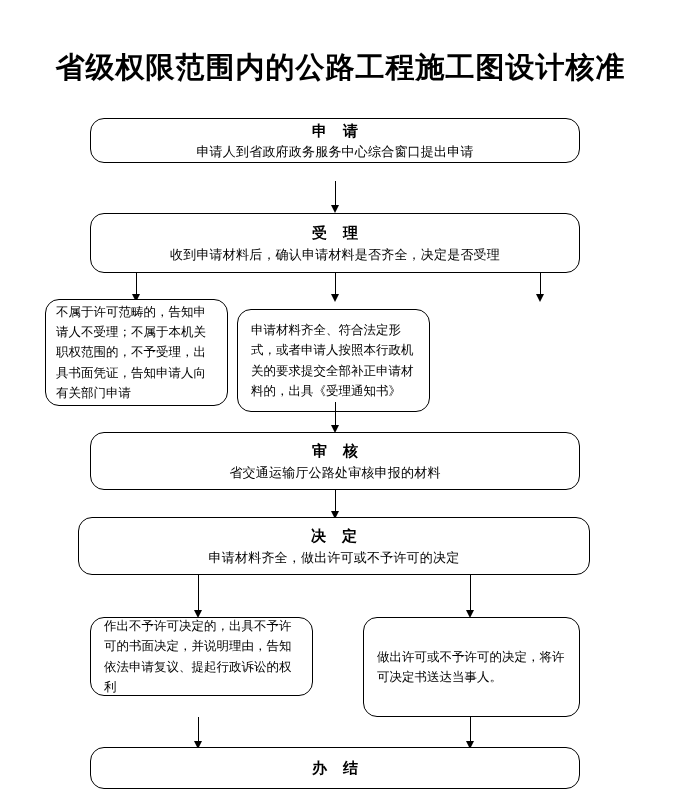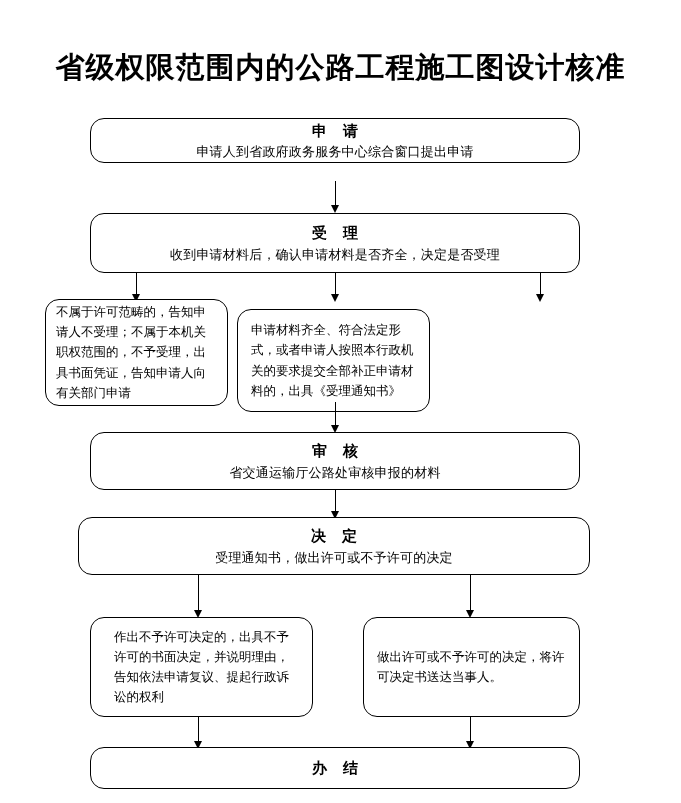--- a/index.html
+++ b/index.html
@@ -138,30 +138,30 @@
   <div class="node center" style="left:90px; top:432px; width:490px; height:58px;">
     <div class="node-heading">审  核</div>
     <div class="node-sub">省交通运输厅公路处审核申报的材料</div>
   </div>
 
   <div class="conn" style="left:335px; top:490px; height:24px;"></div>
   <div class="arrowhead" style="left:331px; top:511px;"></div>
 
   <div class="node center" style="left:78px; top:517px; width:512px; height:58px;">
     <div class="node-heading">决  定</div>
-    <div class="node-sub">受理通知书，做出许可或不予许可的决定</div>
+    <div class="node-sub">申请材料齐全，做出许可或不予许可的决定</div>
   </div>
 
   <div class="conn" style="left:198px; top:575px; height:38px;"></div>
   <div class="arrowhead" style="left:194px; top:610px;"></div>
 
   <div class="conn" style="left:470px; top:575px; height:38px;"></div>
   <div class="arrowhead" style="left:466px; top:610px;"></div>
 
-  <div class="node left" style="left:90px; top:617px; width:223px; height:100px;padding-left:10px;">
+  <div class="node left" style="left:90px; top:617px; width:223px; height:79px;">
     <div class="node-body pad-wide">作出不予许可决定的，出具不予许可的书面决定，并说明理由，告知依法申请复议、提起行政诉讼的权利</div>
   </div>
 
   <div class="node left" style="left:363px; top:617px; width:217px; height:100px;">
     <div class="node-body pad-wide">做出许可或不予许可的决定，将许可决定书送达当事人。</div>
   </div>
 
   <div class="conn" style="left:198px; top:717px; height:27px;"></div>
   <div class="arrowhead" style="left:194px; top:741px;"></div>
 

